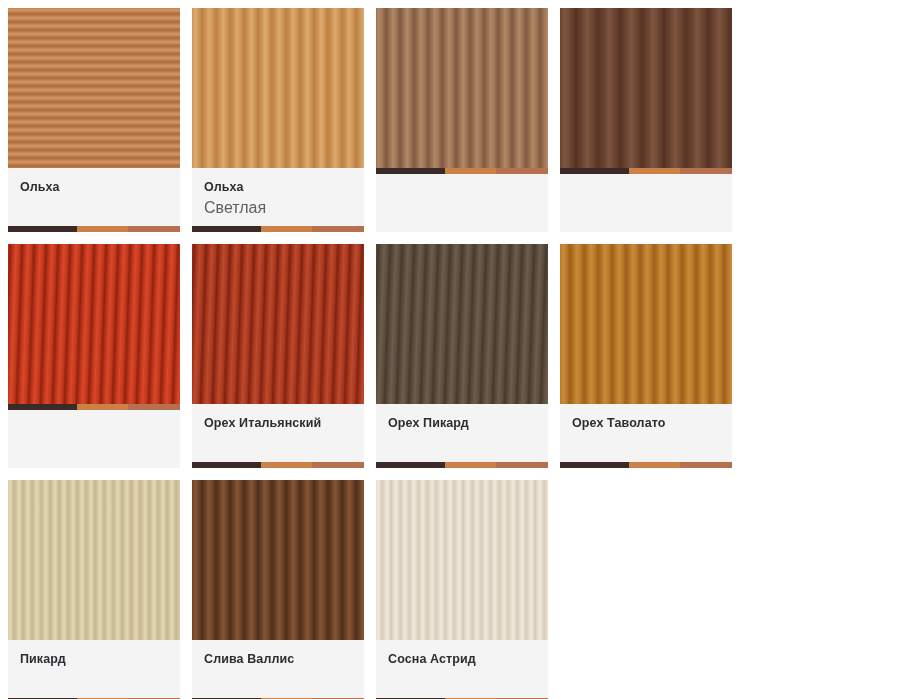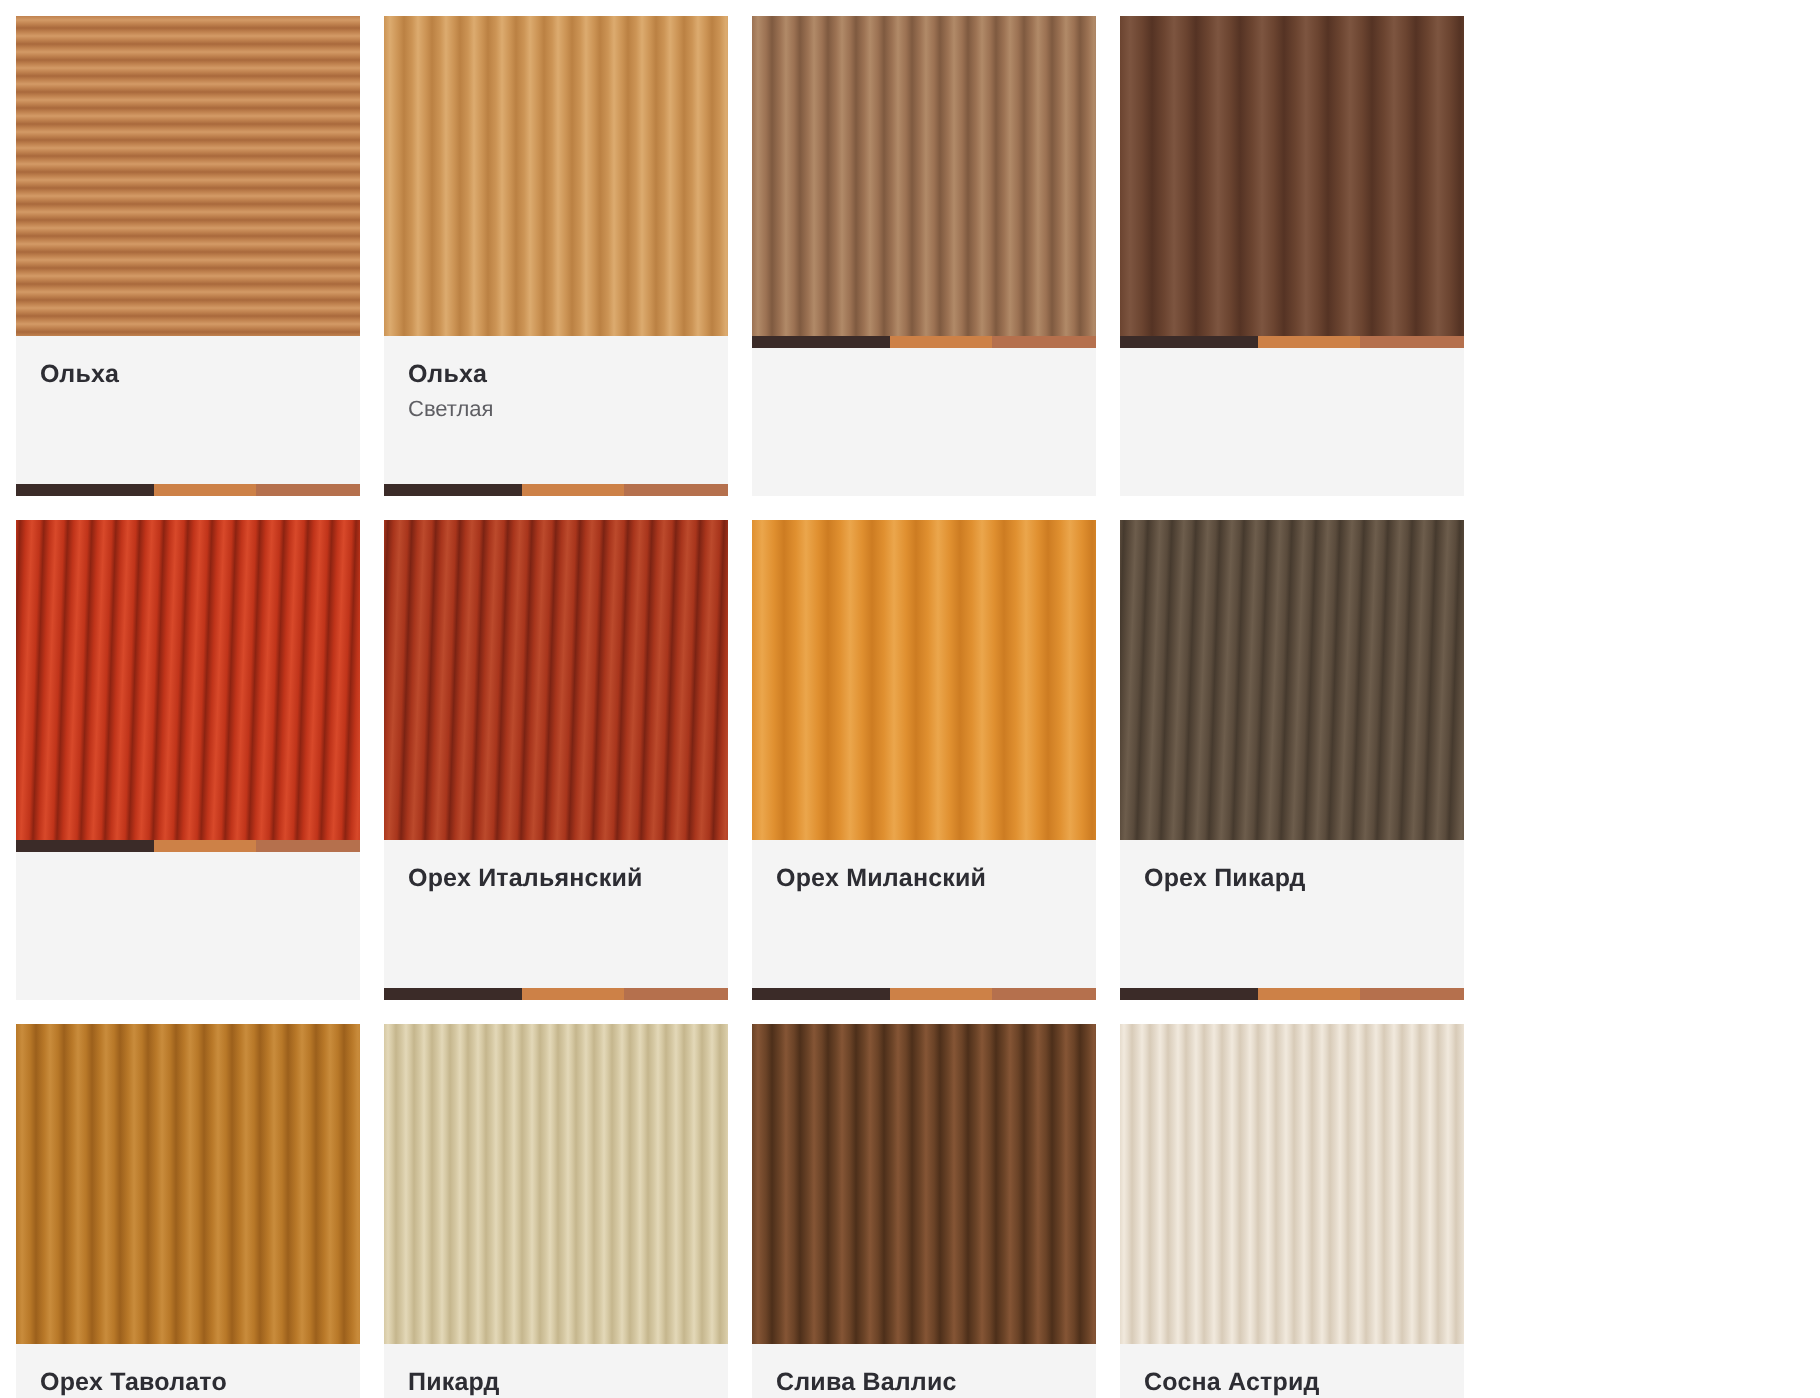--- a/index.html
+++ b/index.html
@@ -29,34 +29,34 @@
     width:172px;
     height:160px;
     position:relative;
     overflow:hidden;
   }
   .swatch .grain{
     position:absolute;
     inset:0;
   }
   .info{
-    height:74px;
+    height:58px;
     padding:12px 12px 0 12px;
     box-sizing:border-box;
     background:#f4f4f4;
   }
   .title{
     font-size:12.5px;
     font-weight:bold;
     color:#2d2d33;
     letter-spacing:.1px;
     line-height:1.15;
   }
   .subtitle{
-    font-size:11px;
+    font-size:16px;
     font-weight:normal;
     color:#5e5e63;
     margin-top:5px;
     line-height:1.15;
   }
   .bar{
     height:6px;
     width:172px;
     display:flex;
   }
@@ -134,33 +134,20 @@
         <div class="title">Орех Итальянский</div>
       </div>
       <div class="bar">
         <i class="s1"></i>
         <i class="s2"></i>
         <i class="s3"></i>
       </div>
     </div>
     <div class="card">
       <div class="swatch">
-        <div class="grain" style="background: repeating-linear-gradient(90deg, rgb(224, 144, 48) 0px, rgb(235, 166, 76) 5px, rgb(224, 144, 48) 11px, rgb(205, 124, 34) 16px, rgb(224, 144, 48) 22px), linear-gradient(90deg, rgb(205, 124, 34) 0%, rgb(224, 144, 48) 30%, rgb(235, 166, 76) 55%, rgb(224, 144, 48) 78%, rgb(205, 124, 34) 100%);"></div>
-      </div>
-      <div class="info">
-        <div class="title">Орех Миланский</div>
-      </div>
-      <div class="bar">
-        <i class="s1"></i>
-        <i class="s2"></i>
-        <i class="s3"></i>
-      </div>
-    </div>
-    <div class="card">
-      <div class="swatch">
         <div class="grain" style="background: repeating-linear-gradient(92deg, rgb(90, 75, 60) 0px, rgb(70, 58, 46) 2px, rgb(90, 75, 60) 5px, rgb(109, 93, 76) 8px, rgb(90, 75, 60) 12px), repeating-linear-gradient(88deg, rgb(70, 58, 46) 0px, transparent 3px, transparent 34px, rgb(70, 58, 46) 38px), linear-gradient(90deg, rgb(109, 93, 76) 0%, rgb(90, 75, 60) 40%, rgb(70, 58, 46) 70%, rgb(90, 75, 60) 100%);"></div>
       </div>
       <div class="info">
         <div class="title">Орех Пикард</div>
       </div>
       <div class="bar">
         <i class="s1"></i>
         <i class="s2"></i>
         <i class="s3"></i>
       </div>

